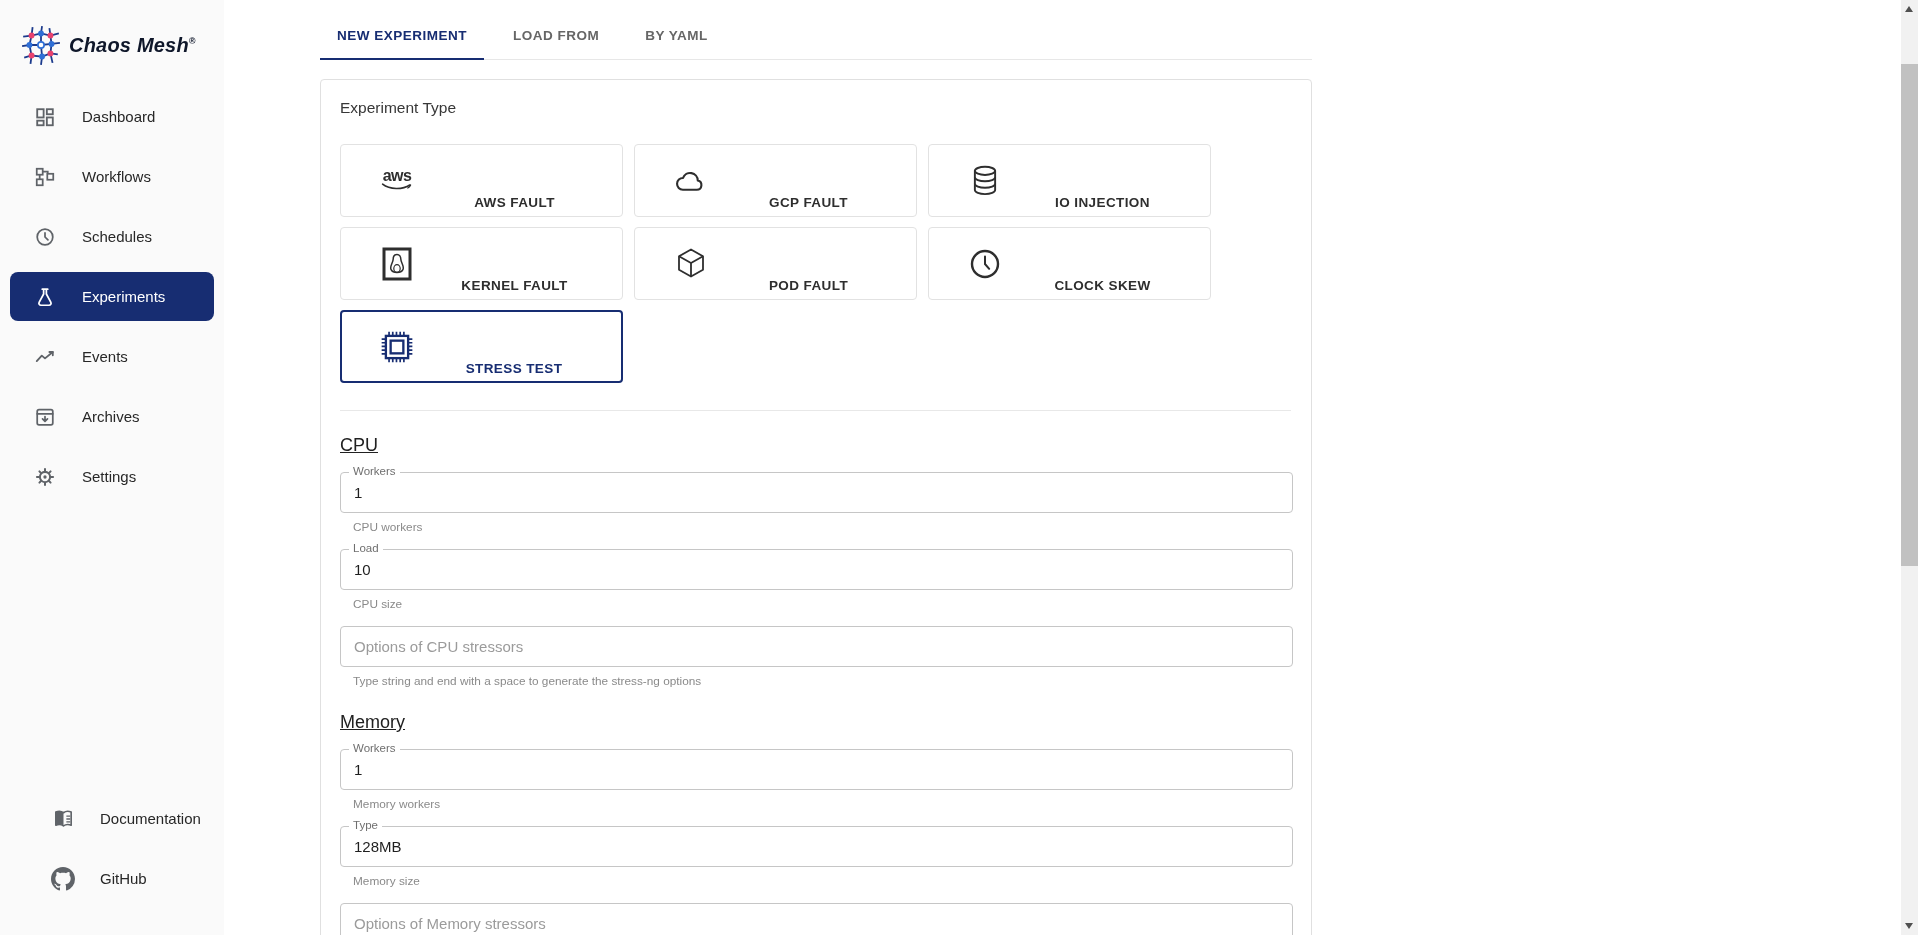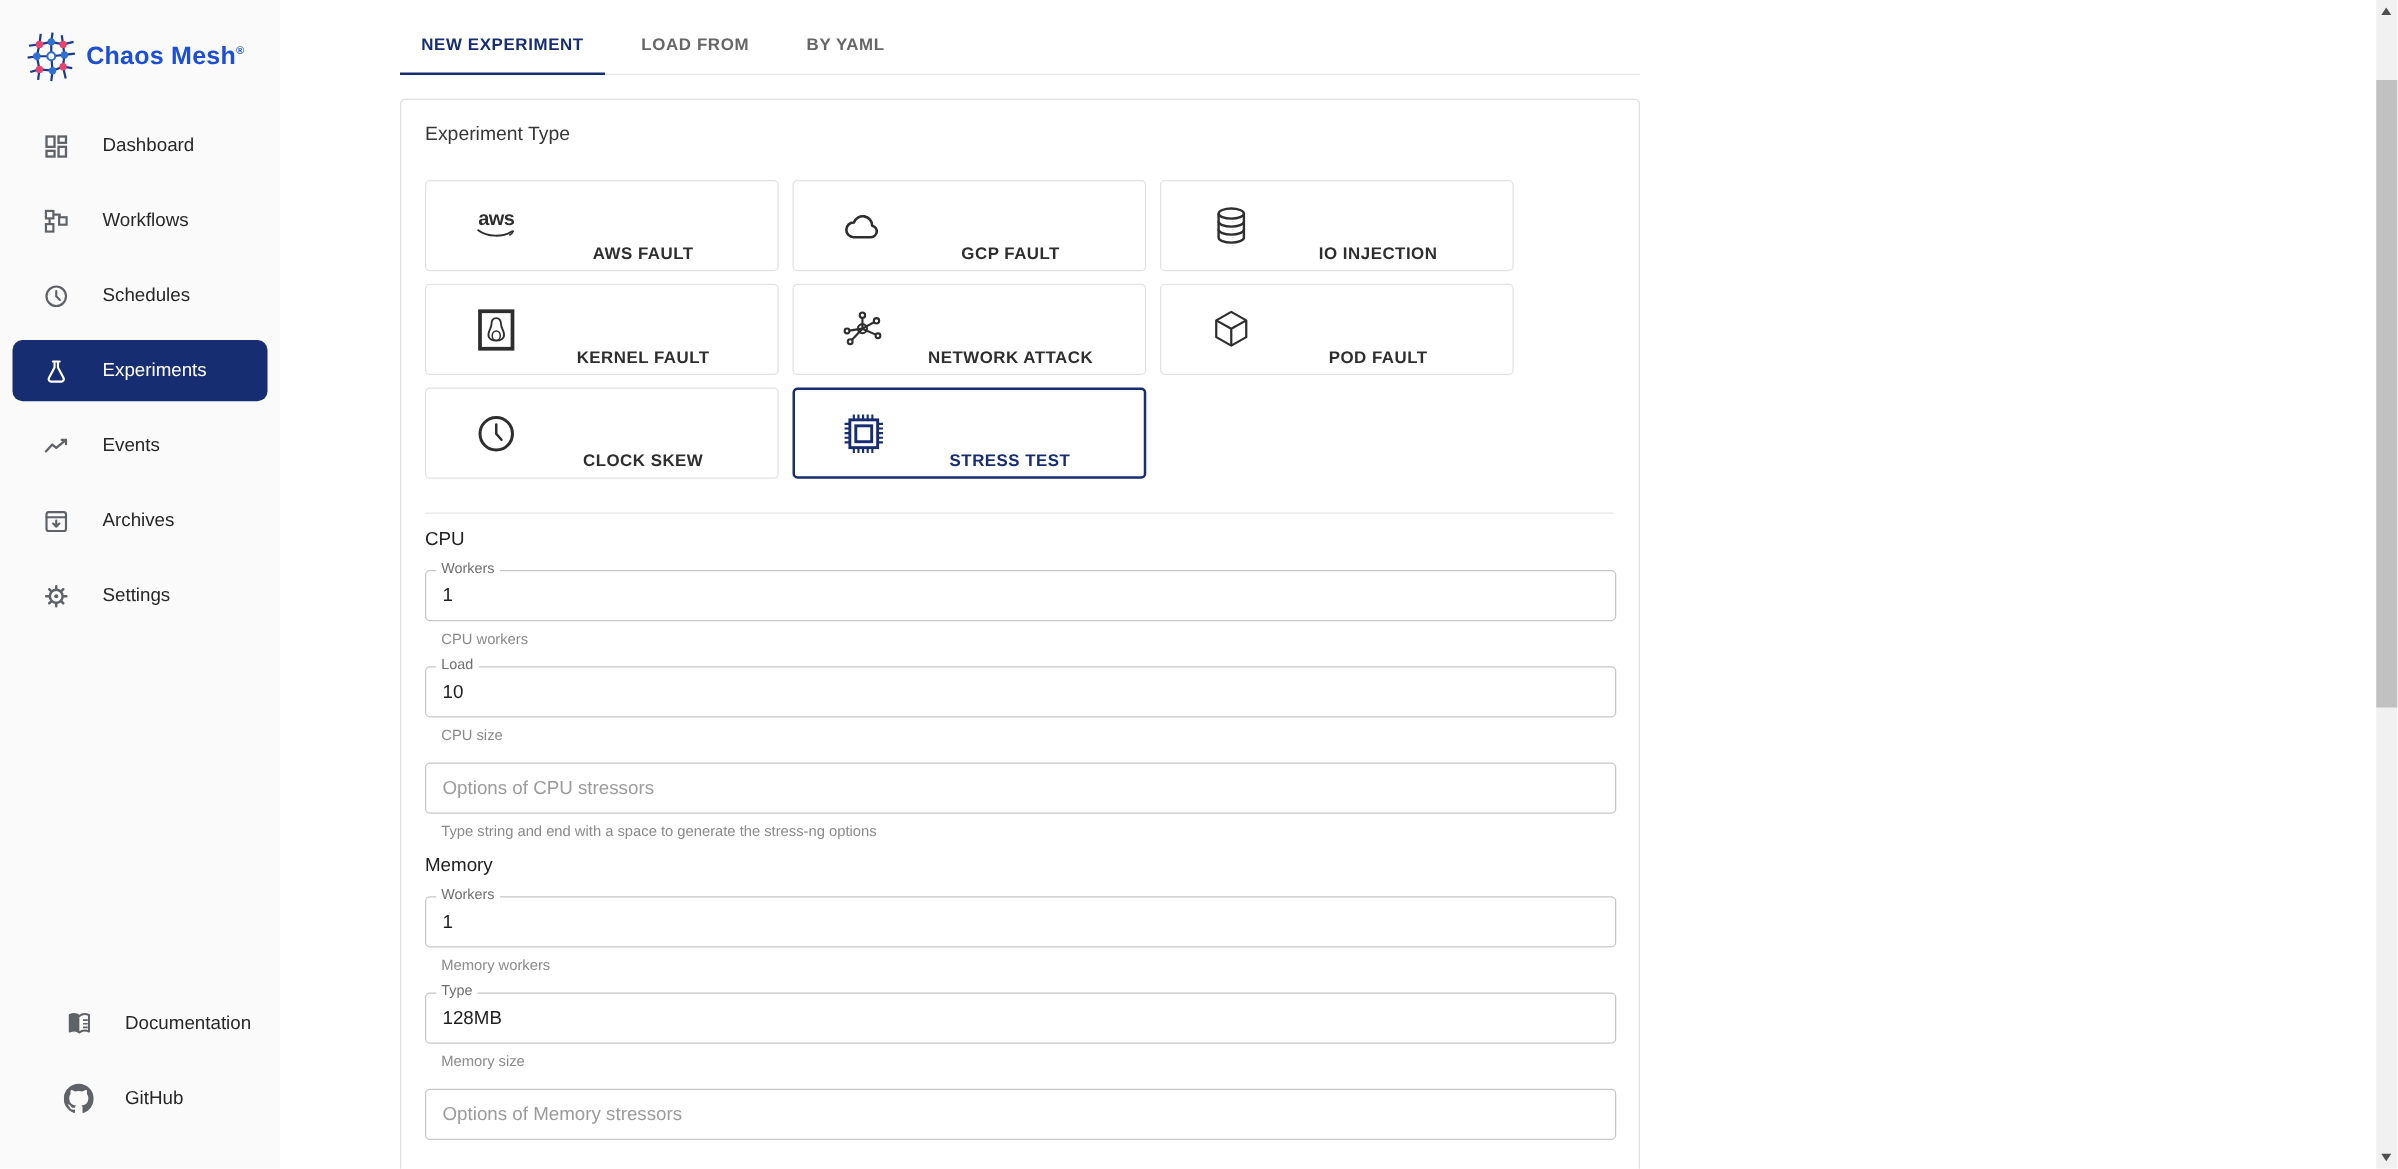--- a/index.html
+++ b/index.html
@@ -4,21 +4,21 @@
 <style>
   * { margin:0; padding:0; box-sizing:border-box; }
   html,body { width:1918px; height:935px; overflow:hidden; background:#fff;
     font-family:"Liberation Sans", sans-serif; }
   .app { position:relative; width:1918px; height:935px; }
 
   
   .sidebar { position:absolute; left:0; top:0; width:224px; height:935px;
     background:#fafafa; display:flex; flex-direction:column; }
   .logo { display:flex; align-items:center; gap:7px; padding:24px 0 18px 20px; cursor:pointer; }
-  .logo-text { font-size:20px; font-weight:700; color:#1d4ed8; letter-spacing:.2px; }
+  .logo-text { font-size:20px; font-weight:700; color:#0f172a; letter-spacing:.2px;font-style:italic; }
   .logo-text sup { font-size:9px; font-weight:700; }
   .nav { margin-top:8px; }
   .nav-item { display:flex; align-items:center; height:49px; margin:0 10px 11px 10px;
     border-radius:8px; padding-left:23px; gap:25px; cursor:pointer; }
   .nav-icon { width:24px; height:24px; color:#5f6368; display:flex; align-items:center; justify-content:center; }
   .nav-label { font-size:15px; color:#272727; }
   .nav-item.selected { background:#172d72; }
   .nav-item.selected .nav-label { color:#fff; font-weight:500; }
   .nav-item.selected .nav-icon { color:#fff; }
   .sidebar-footer { margin-top:auto; padding-bottom:21px;padding-left:18px; }
@@ -38,21 +38,21 @@
 
   .type-grid { display:flex; flex-wrap:wrap; gap:10px 11px; width:880px; }
   .type-btn { width:283px; height:73px; background:#fff; border:1px solid #e2e2e2; border-radius:4px;
     display:flex; align-items:center; padding-left:32px; cursor:pointer; color:#2e2e2e; }
   .type-btn.selected { border:2px solid #172d72; color:#172d72; padding-left:31px; }
   .type-icon { width:48px; display:flex; align-items:center; justify-content:center; flex-direction:column; }
   .type-label { flex:1; text-align:center; font-size:13.5px; font-weight:700; letter-spacing:.4px; padding-right:14px;margin-top:44px; }
   .aws-word { font-size:16px; font-weight:700; letter-spacing:-.5px; line-height:12px; }
 
   .divider { border:none; border-top:1px solid #e8e8e8; margin:27px 0 0 0; }
-  .sec-h { font-size:15px; font-weight:500; color:#212121; margin-top:12px; }
+  .sec-h { font-size:18px; font-weight:500; color:#212121; margin-top:24px;text-decoration:underline; }
 
   .fld { position:relative; margin-top:15px; }
   .fld.first { margin-top:16px; }
   .outl { width:953px; height:41px; border:1px solid #c6c6c6; border-radius:4px; background:#fff;
     padding:0 13px; font-size:15px; color:#1f1f1f; font-family:"Liberation Sans", sans-serif; outline:none; display:block; }
   .outl::placeholder { color:#9b9b9b; }
   .flt { position:absolute; top:-7px; left:9px; background:#fff; padding:0 4px;
     font-size:11.5px; color:#6f6f6f; line-height:13px; }
   .helper { font-size:11.8px; color:#8a8a8a; margin:7px 0 0 13px; }
 
@@ -237,34 +237,20 @@
               <svg width="30" height="34" viewBox="0 0 30 34" fill="none" stroke="currentColor">
                 <rect x="2" y="2" width="26" height="30" stroke-width="3"></rect>
                 <path stroke-width="1.5" d="M15 7.5c-2.6 0-3.8 2.1-3.8 4.6 0 1.8-.8 3.4-1.6 5.2-.8 1.9-1.3 3.8-.5 5.4.9 1.8 2.9 2.8 5.9 2.8s5-1 5.9-2.8c.8-1.6.3-3.5-.5-5.4-.8-1.8-1.6-3.4-1.6-5.2 0-2.5-1.2-4.6-3.8-4.6z"></path>
                 <ellipse cx="15" cy="21.5" rx="3.2" ry="3.8" stroke-width="1.2"></ellipse>
               </svg>
             </span>
             <span class="type-label">KERNEL FAULT</span>
           </button>
           <button class="type-btn">
             <span class="type-icon">
-              <svg width="34" height="34" viewBox="0 0 32 32" fill="none" stroke="currentColor" stroke-width="1.6">
-                <path d="M15 15L15 6.5M15 15l9-5M15 15l10 4.5M15 15l-8 8.5M15 15l-10 1.5"></path>
-                <circle cx="15" cy="15" r="3.4"></circle>
-                  <circle cx="15" cy="4.8" r="2"></circle>
-                  <circle cx="25.6" cy="9.1" r="2"></circle>
-                <circle cx="26.7" cy="20.3" r="1.8"></circle>
-                  <circle cx="5.8" cy="24.8" r="1.8"></circle>
-                  <circle cx="3.4" cy="16.7" r="1.8"></circle>
-              </svg>
-            </span>
-            <span class="type-label">NETWORK ATTACK</span>
-          </button>
-          <button class="type-btn">
-            <span class="type-icon">
               <svg width="32" height="34" viewBox="0 0 32 34" fill="none" stroke="currentColor" stroke-width="1.8" stroke-linejoin="round">
                 <path d="M16 2.5l12 6.8v13.4l-12 6.8-12-6.8V9.3z"></path>
                 <path d="M4 9.3l12 6.7 12-6.7M16 16v13.5"></path>
               </svg>
             </span>
             <span class="type-label">POD FAULT</span>
           </button>
           <button class="type-btn">
             <span class="type-icon">
               <svg width="34" height="34" viewBox="0 0 34 34" fill="none" stroke="currentColor" stroke-linecap="round">

